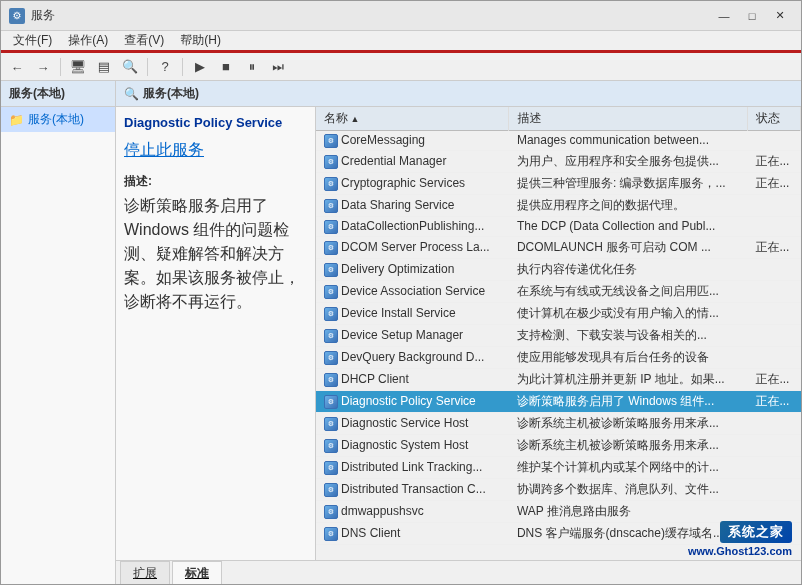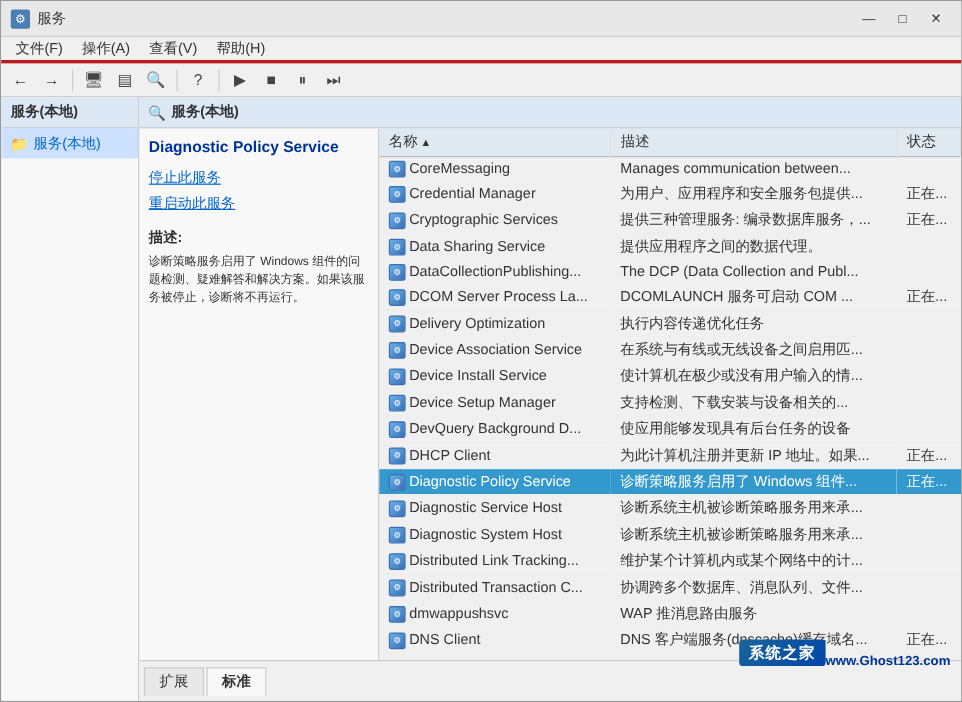--- a/index.html
+++ b/index.html
@@ -163,33 +163,33 @@
     .detail-title {
       font-size: 13px;
       font-weight: bold;
       color: #003399;
       margin-bottom: 10px;
     }
     .detail-link {
       color: #0066cc;
       text-decoration: underline;
       cursor: pointer;
-      font-size: 12px;
+      font-size: 16px;
       display: block;
       margin-bottom: 4px;
     }
     .detail-desc-label {
       font-size: 12px;
       font-weight: bold;
       color: #333;
       margin-top: 12px;
       margin-bottom: 4px;
     }
     .detail-desc {
-      font-size: 10px;
+      font-size: 16px;
       color: #333;
       line-height: 1.5;
     }
     .list-panel {
       flex: 1;
       overflow-y: auto;
       overflow-x: auto;
     }
     .list-table {
       width: 100%;
@@ -224,47 +224,48 @@
     .list-table tbody tr.selected td { color: white; }
     .list-table tbody td {
       padding: 2px 8px;
       color: #333;
       white-space: nowrap;
       overflow: hidden;
       text-overflow: ellipsis;
       max-width: 200px;
     }
     .bottom-tabs {
-      height: 34px;
+      height: 24px;
       background: #f0f0f0;
       border-top: 1px solid #ccc;
       display: flex;
       align-items: center;
       padding: 0 4px;
+      text-decoration: underline;
     }
     .tab {
       padding: 3px 12px;
       border: 1px solid #ccc;
       border-bottom: none;
       background: #e8e8e8;
       cursor: pointer;
       font-size: 12px;
       margin-right: 2px;
       color: #333;
     }
     .tab.active {
       background: #f8f8f8;
       font-weight: bold;
     }
     .watermark {
       position: absolute;
       bottom: 28px;
       right: 10px;
       display: flex;
-      flex-direction: row;
+      flex-direction: column;
       align-items: flex-end;
       z-index: 100;
     }
     th.sort-asc::after { content: ' ▲'; font-size: 9px; }
   </style>
 </head>
 <body>
 
 <div class="window">
 
@@ -317,21 +318,20 @@
       <div class="content-header">
         <span>🔍</span>
         <span>服务(本地)</span>
       </div>
 
       <div class="split-view">
 
         <div class="detail-panel">
           <div class="detail-title">Diagnostic Policy Service</div>
           <a class="detail-link">停止此服务</a>
-          <a class="detail-link">重启动此服务</a>
           <div class="detail-desc-label">描述:</div>
           <div class="detail-desc">诊断策略服务启用了 Windows 组件的问题检测、疑难解答和解决方案。如果该服务被停止，诊断将不再运行。</div>
         </div>
 
         <div class="list-panel">
           <table class="list-table">
             <thead>
               <tr>
                 <th class="sort-asc">名称</th>
                 <th>描述</th>

